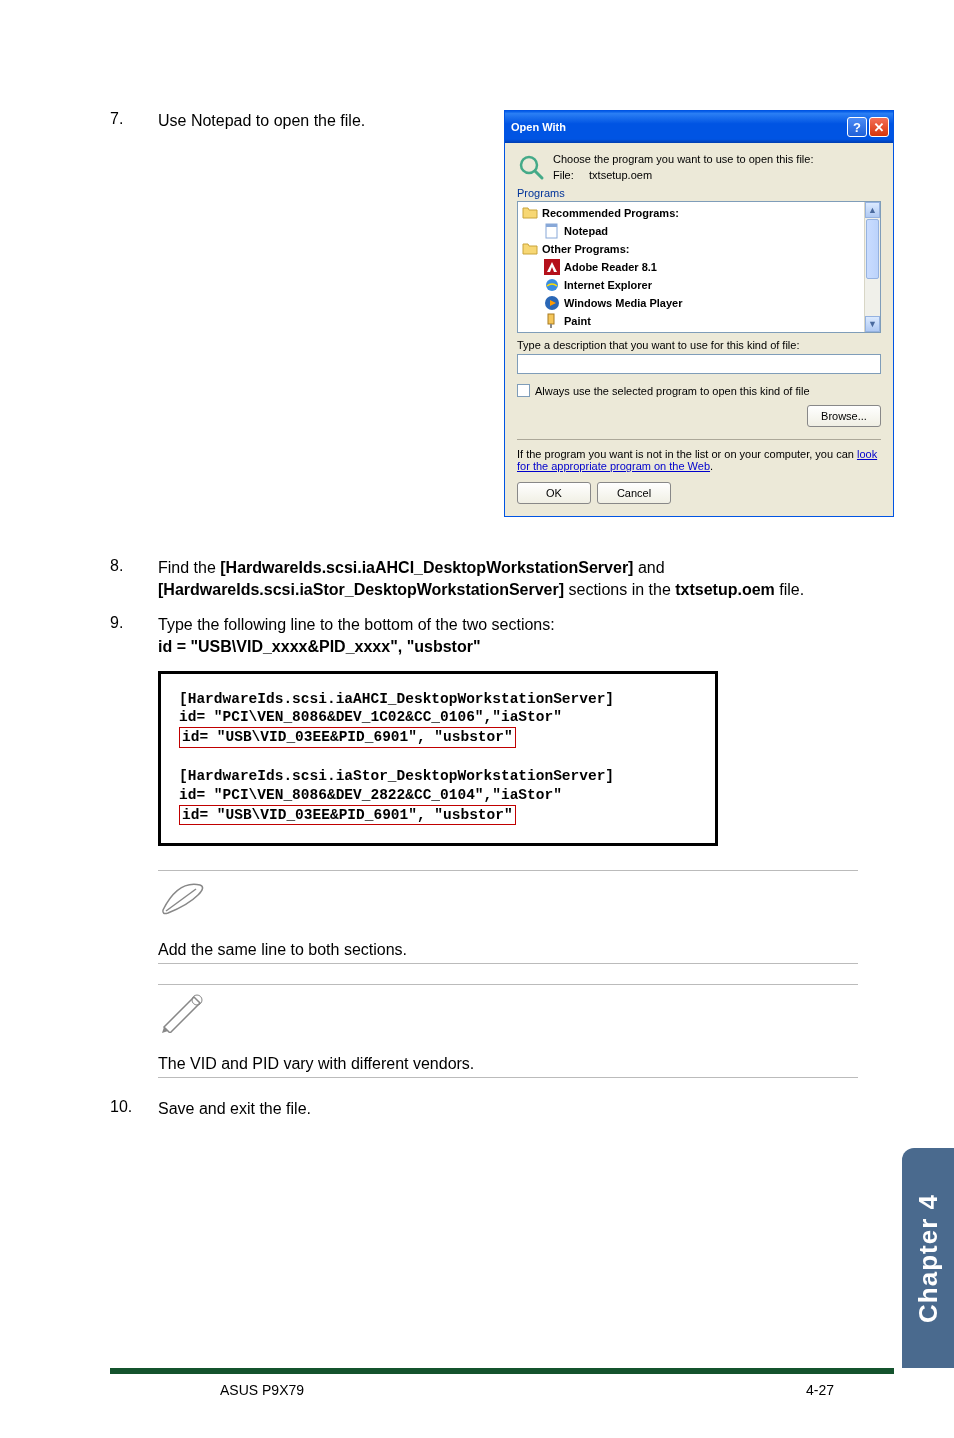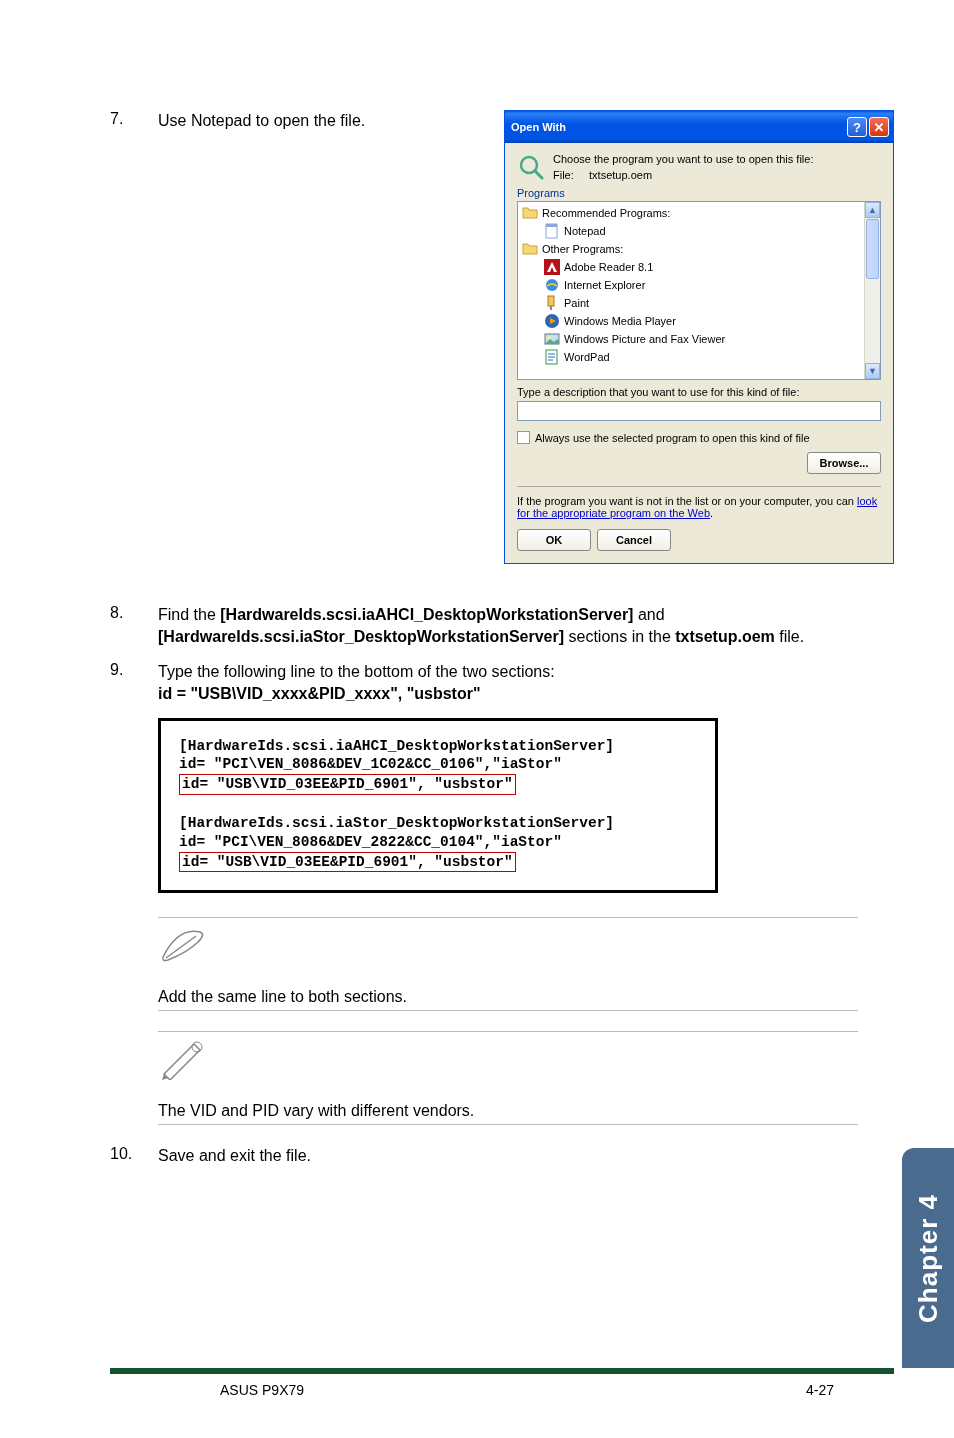--- a/index.html
+++ b/index.html
@@ -17,34 +17,34 @@
     .titlebar { background: linear-gradient(to bottom, #0058e6 0%, #2b7ff4 8%, #0054e3 40%, #0054e3 88%, #003db0 100%); height: 32px; display: flex; align-items: center; padding: 0 4px 0 6px; color: #fff; font-weight: bold; justify-content: space-between; }
     .titlebar-buttons { display: flex; gap: 2px; }
     .tb-btn { width: 20px; height: 20px; border-radius: 3px; border: 1px solid #fff; display: flex; align-items: center; justify-content: center; font-weight: bold; font-size: 13px; color: #fff; }
     .help-btn { background: linear-gradient(#4d8bf5,#1f60d8); }
     .close-btn { background: linear-gradient(#f36f57,#d8350a); }
     .dlg-body { padding: 10px 12px 12px 12px; }
     .dlg-header { display: flex; gap: 8px; margin-bottom: 6px; }
     .magnifier { width: 28px; height: 28px; flex-shrink: 0; }
     .file-line { margin-top: 4px; }
     .programs-label { color: #003399; margin-bottom: 2px; }
-    .listbox { background: #fff; border: 1px solid #7f9db9; height: 179px; padding: 2px 0 2px 2px; position: relative; overflow: hidden; }
+    .listbox { background: #fff; border: 1px solid #7f9db9; height: 132px; padding: 2px 0 2px 2px; position: relative; overflow: hidden; font-weight: bold; }
     .list-inner { padding-right: 18px; }
     .lb-group { display: flex; align-items: center; gap: 4px; padding: 1px 2px; }
     .lb-item { display: flex; align-items: center; gap: 4px; padding: 1px 2px 1px 24px; }
     .ico { width: 16px; height: 16px; flex-shrink: 0; display: flex; align-items: center; justify-content: center; }
     .scroll-track { position: absolute; right: 0; top: 0; bottom: 0; width: 16px; background: #f0f0ea; border-left: 1px solid #d8d6c6; }
     .scroll-btn { height: 16px; background: linear-gradient(#dbeaff,#afc9f3); border: 1px solid #95b2e0; display:flex; align-items:center; justify-content:center; font-size:9px; color:#4a6a9e;}
     .scroll-thumb { position:absolute; left:1px; right:1px; top:17px; height:60px; background: linear-gradient(to right,#c9dcff,#bcd3fb); border:1px solid #95b2e0; border-radius:2px;}
     .desc-label { margin-top: 6px; margin-bottom: 3px; }
     .desc-input { width: 100%; height: 20px; border: 1px solid #7f9db9; background: #fff; padding: 0 4px; font-size: 11px; }
     .check-row { display: flex; align-items: center; gap: 5px; margin-top: 10px; }
     .chk { width: 13px; height: 13px; border: 1px solid #7f9db9; background: #fff; }
     .browse-row { display: flex; justify-content: flex-end; margin-top: 8px; }
-    .btn { min-width: 74px; height: 22px; background: linear-gradient(#fff,#f0efe4); border: 1px solid #888; border-radius: 3px; font-size: 11px; padding: 0 10px; display: flex; align-items: center; justify-content: center; cursor: pointer; font-weight: bold; }
+    .btn { min-width: 74px; height: 22px; background: linear-gradient(#fff,#f0efe4); border: 1px solid #888; border-radius: 3px; font-size: 11px; padding: 0 10px; display: flex; align-items: center; justify-content: center; cursor: pointer; }
     .hr { border-top: 1px solid #aca899; margin: 12px 0 8px 0; }
     .weblink-text { font-size: 11px; }
     .link { color: #0000cc; text-decoration: underline; cursor: pointer; }
     .okcancel { display: flex; gap: 6px; margin-top: 10px; }
     
     
     .codebox { border: 3px solid #000; margin: 12px 0 24px 48px; padding: 16px 18px 18px 18px; width: 560px; font-family: "Courier New", monospace; font-weight: bold; font-size: 14.5px; line-height: 1.3; }
     .redbox { border: 1.5px solid #c00000; display: inline-block; padding: 0 2px; }
     
     
@@ -134,34 +134,34 @@
                   <svg viewBox="0 0 16 16">
                     <circle cx="8" cy="8" r="6" fill="#3a8de0"></circle>
                     <path d="M3 9 Q8 5 13 9" stroke="#fd0" stroke-width="1.5" fill="none"></path>
                   </svg>
                 </span>
               <span>Internet Explorer</span>
             </div>
             <div class="lb-item">
               <span class="ico">
                   <svg viewBox="0 0 16 16">
+                    <circle cx="8" cy="8" r="7" fill="#2a67b6"></circle>
+                    <polygon points="6,5 12,8 6,11" fill="#ff9a00"></polygon>
+                  </svg>
+                </span>
+              <span>Windows Media Player</span>
+            </div>
+            <div class="lb-item">
+              <span class="ico">
+                  <svg viewBox="0 0 16 16">
                     <rect x="4" y="1" width="6" height="10" fill="#f5c65a" stroke="#a87a20"></rect>
                     <rect x="6" y="11" width="2" height="4" fill="#888"></rect>
                   </svg>
                 </span>
               <span>Paint</span>
-            </div>
-            <div class="lb-item">
-              <span class="ico">
-                  <svg viewBox="0 0 16 16">
-                    <circle cx="8" cy="8" r="7" fill="#2a67b6"></circle>
-                    <polygon points="6,5 12,8 6,11" fill="#ff9a00"></polygon>
-                  </svg>
-                </span>
-              <span>Windows Media Player</span>
             </div>
             <div class="lb-item">
               <span class="ico">
                   <svg viewBox="0 0 16 16">
                     <rect x="1" y="3" width="14" height="10" fill="#cde" stroke="#678"></rect>
                     <circle cx="5" cy="7" r="1.5" fill="#ff5"></circle>
                     <path d="M1 13 L6 8 L10 11 L13 8 L15 10 L15 13 Z" fill="#5a8"></path>
                   </svg>
                 </span>
               <span>Windows Picture and Fax Viewer</span>

